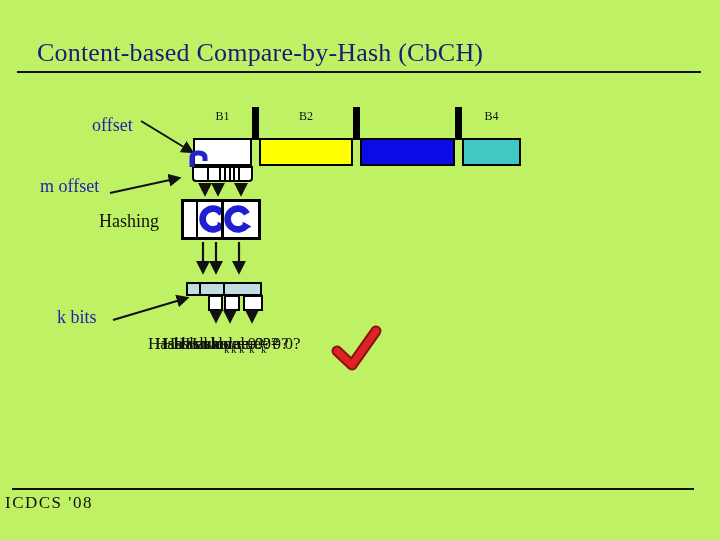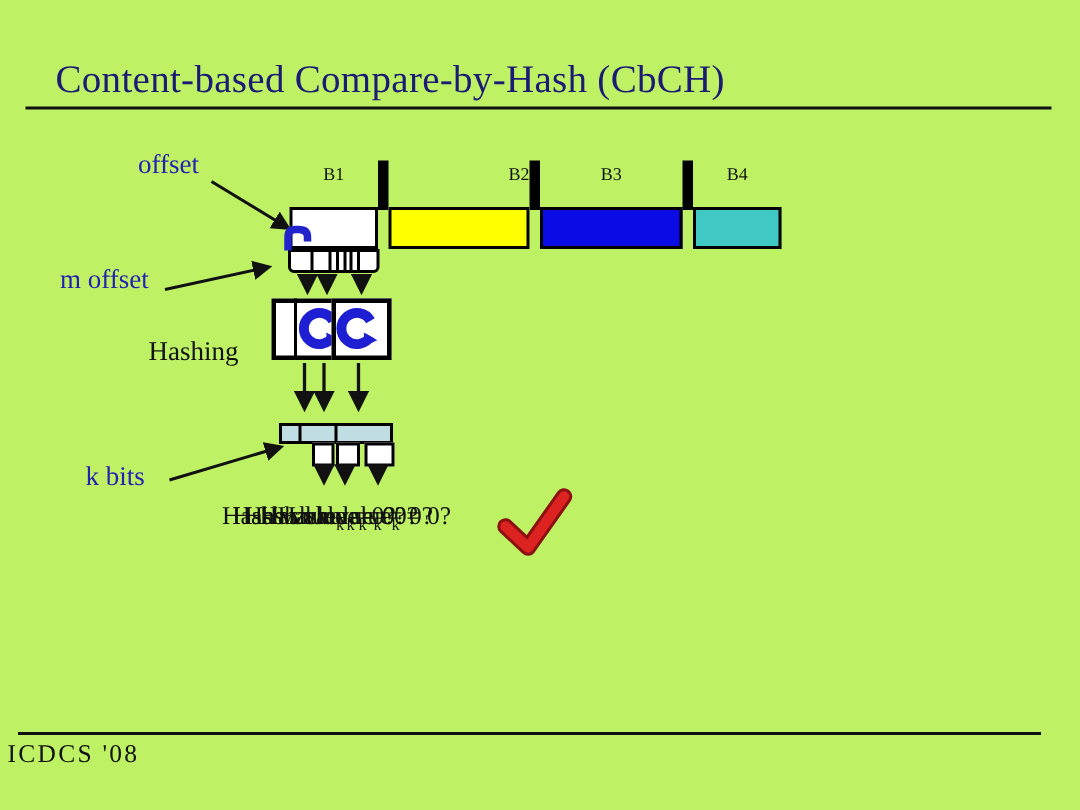--- a/index.html
+++ b/index.html
@@ -4,29 +4,29 @@
 <style>
   html,body{margin:0;padding:0;background:#fff;}
   .slide{position:relative;width:720px;height:540px;background:#bef264;overflow:hidden;
          font-family:Liberation Serif, serif;}
   .abs{position:absolute;white-space:nowrap;}
 
   .title{left:37px;top:38px;font-size:26px;letter-spacing:0.2px;}
   .title-rule{left:17px;top:71px;width:684px;height:2px;background:#111;}
 
   .lbl{font-size:18px;}
-  .lbl-offset{left:92px;top:99px;}
+  .lbl-offset{left:92px;top:115px;}
   .lbl-checkpoint{left:40px;top:141px;color:#111;}
   .lbl-mbytes{left:40px;top:176px;}
-  .lbl-hashing{left:99px;top:224px;color:#111;}
+  .lbl-hashing{left:99px;top:211px;color:#111;}
   .lbl-kbits{left:57px;top:307px;}
 
   .blk-label{top:109px;font-size:12px;color:#111;text-align:center;}
   .bl-1{left:193px;width:59px;}
-  .bl-2{left:259px;width:94px;text-align:right;}
+  .bl-2{left:259px;width:94px;}
   .bl-3{left:360px;width:95px;}
   .bl-4{left:462px;width:59px;}
 
   .vbar{top:107px;width:7px;height:33px;background:#000;}
   .vb-1{left:252px;} .vb-2{left:353px;} .vb-3{left:455px;}
 
   .block{top:138px;height:28px;border:2px solid #000;box-sizing:border-box;}
   .blk-1{left:193px;width:59px;}
   .blk-2{left:259px;width:94px;}
   .blk-3{left:360px;width:95px;}
@@ -70,21 +70,20 @@
   <div class="abs title" style="color: rgb(27, 27, 117);">Content-based Compare-by-Hash (CbCH)</div>
   <div class="abs title-rule"></div>
 
   <div class="abs lbl lbl-offset" style="color: rgb(33, 33, 178);">offset</div>
   <div class="abs lbl lbl-mbytes" style="color: rgb(33, 33, 178);">m offset</div>
   <div class="abs lbl lbl-hashing">Hashing</div>
   <div class="abs lbl lbl-kbits" style="color: rgb(33, 33, 178);">k bits</div>
 
   <div class="abs blk-label bl-1">B1</div>
   <div class="abs blk-label bl-2">B2</div>
-  <div class="abs blk-label bl-3">B3</div>
   <div class="abs blk-label bl-4">B4</div>
 
   <div class="abs vbar vb-1"></div>
   <div class="abs vbar vb-2"></div>
   <div class="abs vbar vb-3"></div>
 
   <div class="abs block blk-1" style="background-color: rgb(255, 255, 255);"></div>
   <div class="abs block blk-2" style="background-color: rgb(255, 255, 0);"></div>
   <div class="abs block blk-3" style="background-color: rgb(11, 11, 230);"></div>
   <div class="abs block blk-4" style="background-color: rgb(63, 200, 196);"></div>

